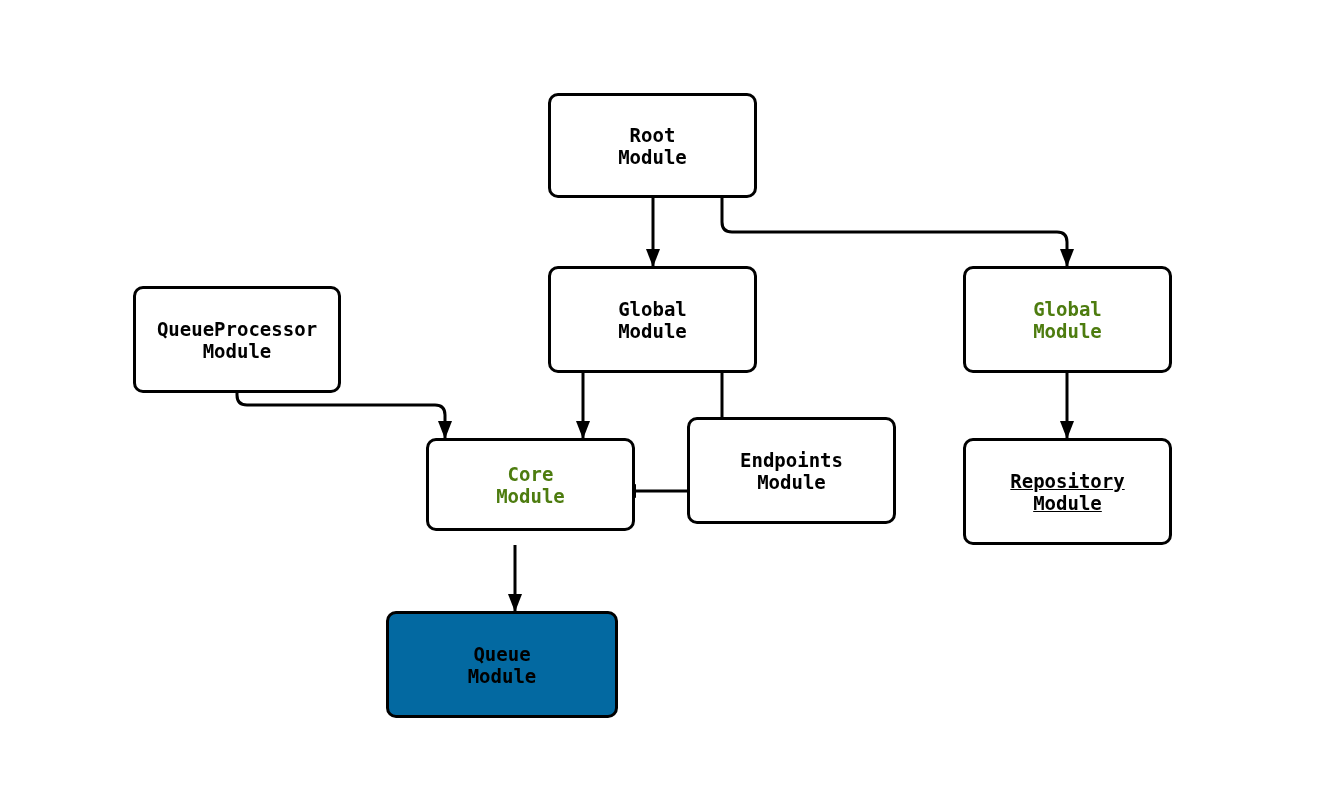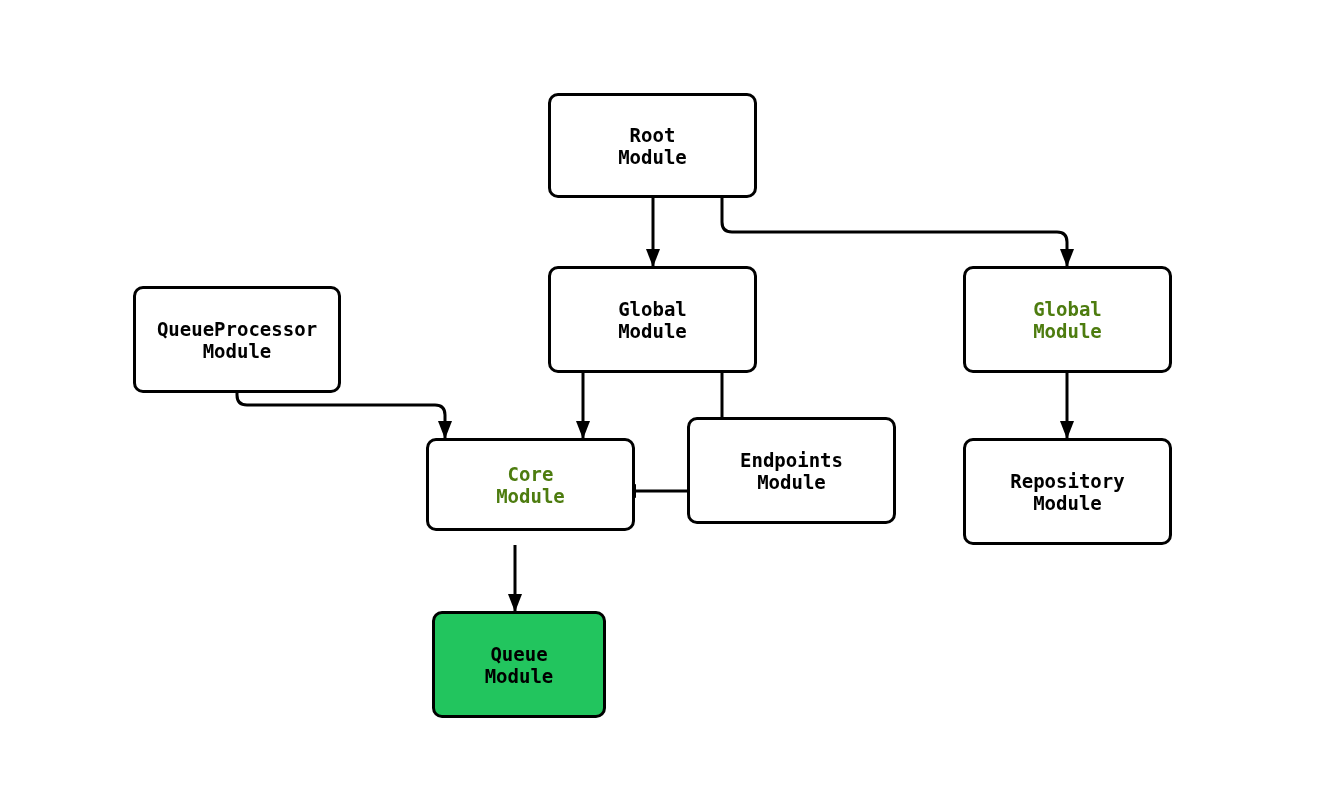--- a/index.html
+++ b/index.html
@@ -89,22 +89,22 @@
         <div class="label-line">Module</div>
       </div>
       <div class="node" style="left: 426px; top: 438px; width: 209px; height: 93px; background: rgb(255, 255, 255); border-color: rgb(0, 0, 0); color: #4d7c0f;">
         <div class="label-line">Core</div>
         <div class="label-line">Module</div>
       </div>
       <div class="node" style="left: 687px; top: 417px; width: 209px; height: 107px; background: rgb(255, 255, 255); border-color: rgb(0, 0, 0); color: rgb(0, 0, 0);">
         <div class="label-line">Endpoints</div>
         <div class="label-line">Module</div>
       </div>
-      <div class="node" style="left: 963px; top: 438px; width: 209px; height: 107px; background: rgb(255, 255, 255); border-color: rgb(0, 0, 0); color: rgb(0, 0, 0);">
+      <div class="node" style="left: 963px; top: 438px; width: 209px; height: 107px; background: rgb(255, 255, 255); border-color: rgb(0, 0, 0); color: rgb(0, 0, 0); text-decoration: underline;">
         <div class="label-line">Repository</div>
         <div class="label-line">Module</div>
       </div>
-      <div class="node" style="left: 432px; top: 611px; width: 174px; height: 107px; background: #22c55e; border-color: rgb(0, 0, 0); color: rgb(0, 0, 0);">
+      <div class="node" style="left: 386px; top: 611px; width: 232px; height: 107px; background: #0369a1; border-color: rgb(0, 0, 0); color: rgb(0, 0, 0);">
         <div class="label-line">Queue</div>
         <div class="label-line">Module</div>
       </div>
     </div>
 </div>
 
 </body></html>

